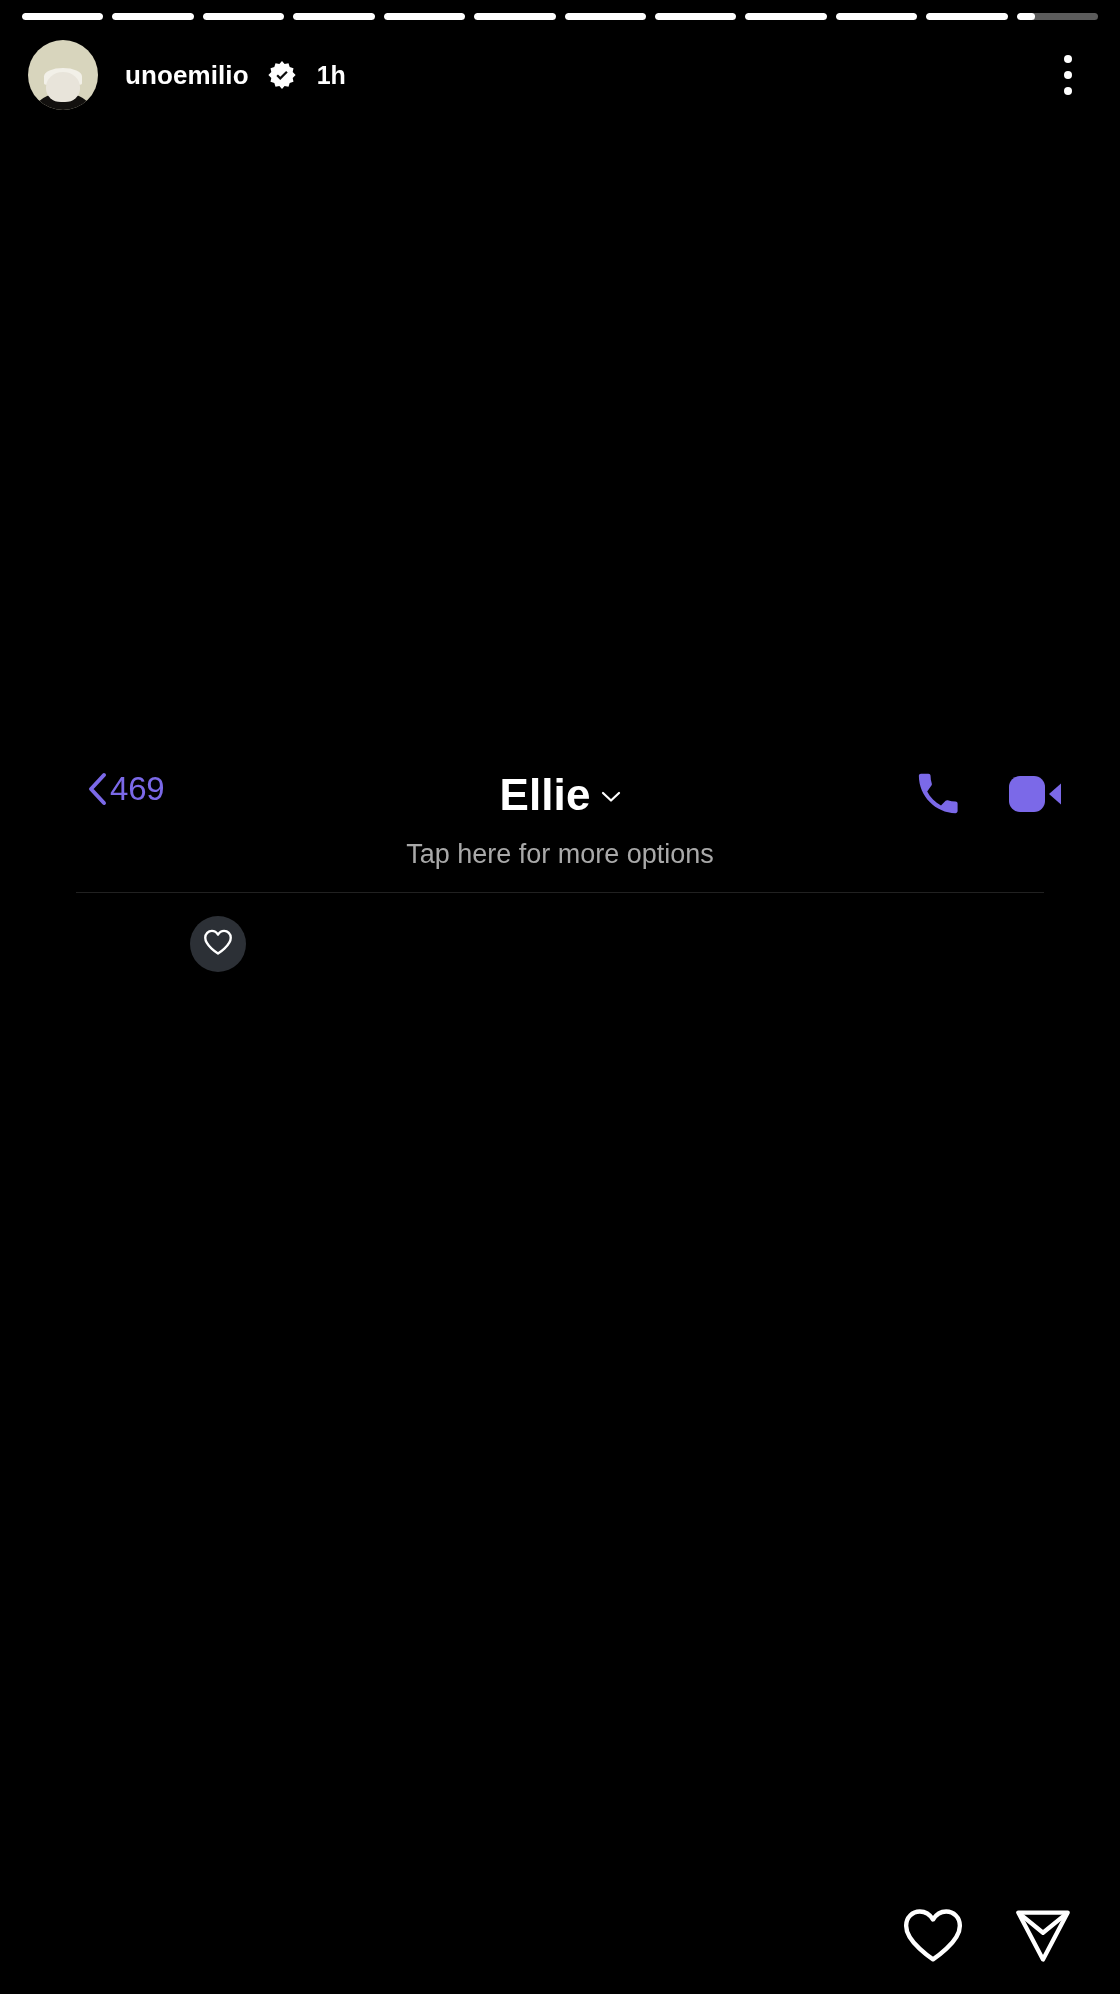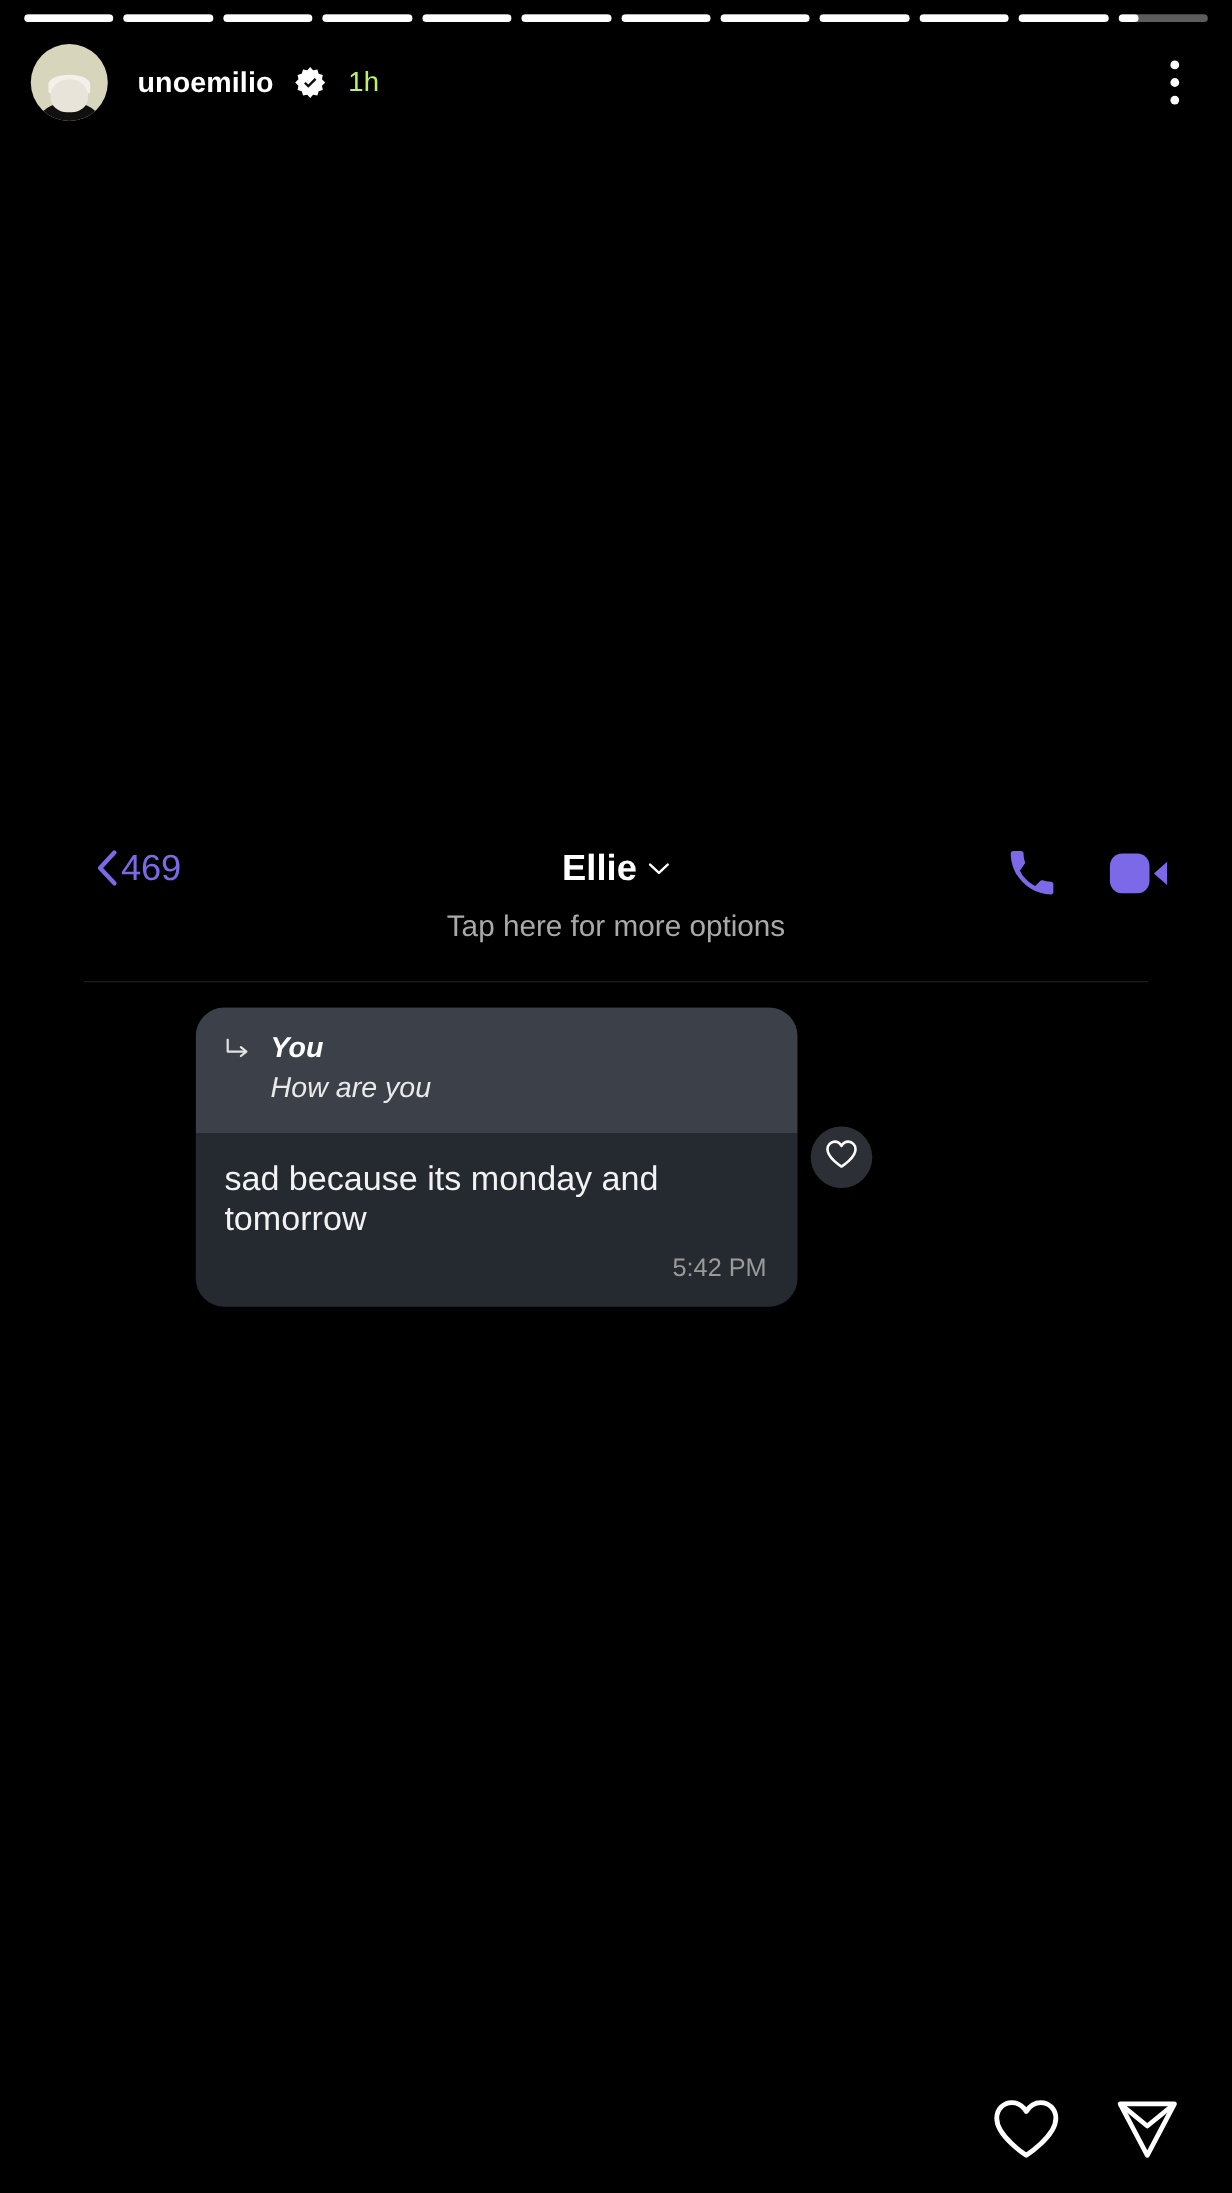--- a/index.html
+++ b/index.html
@@ -88,23 +88,23 @@
   }
   .verified {
     margin-left:18px;
     width:30px; height:30px;
     position:relative;
     flex:0 0 auto;
   }
   .verified svg { display:block; width:30px; height:30px; }
   .story-time {
     margin-left:20px;
-    color:#bef264;
+    color:#ffffff;
     font-size:25px;
-    font-weight:400;
+    font-weight:700;
   }
   .kebab {
     position:absolute;
     right:20px; top:50%;
     transform:translateY(-50%);
     width:8px;
     display:flex; flex-direction:column;
     align-items:center;
     gap:8px;
   }
@@ -154,21 +154,21 @@
     pointer-events:none;
   }
   .chat-title-row {
     display:inline-flex;
     align-items:center;
     gap:10px;
     justify-content:center;
   }
   .chat-title {
     color:#ffffff;
-    font-size:33px;
+    font-size:44px;
     font-weight:700;
     letter-spacing:0.1px;
   }
   .chat-title-chevron { width:20px; height:12px; display:block; }
   .chat-subtitle {
     margin-top:19px;
     color:#a9a9a9;
     font-size:27px;
     font-weight:400;
   }
@@ -395,40 +395,20 @@
               <path d="M20.5 10.5 L26.5 5.2 L26.5 15.8 Z" fill="#7B69E8"></path>
             </svg>
           </span>
         </span>
       </div>
       <div class="divider"></div>
     </div>
 
     <div class="msg-area">
       <div class="msg-row">
-        <div class="bubble">
-          <div class="quote">
-            <div class="quote-top">
-              <span class="reply-arrow">
-                <svg width="24" height="22" viewBox="0 0 24 22">
-                  <path d="M3 1 V12 H19" fill="none" stroke="#e3e3e3" stroke-width="2" stroke-linecap="round" stroke-linejoin="round"></path>
-                  <path d="M15 8 L20 12 L15 16" fill="none" stroke="#e3e3e3" stroke-width="2" stroke-linecap="round" stroke-linejoin="round"></path>
-                </svg>
-              </span>
-              <div>
-                <div class="quote-author">You</div>
-                <div class="quote-text">How are you</div>
-              </div>
-            </div>
-          </div>
-          <div class="body">
-            <div class="body-text">sad because its monday and tomorrow</div>
-            <div class="msg-time">5:42 PM</div>
-          </div>
-        </div>
 
         <div class="react-btn">
           <span>
             <svg width="30" height="28" viewBox="0 0 24 22">
               <path d="M12 20.2 C12 20.2 1.8 13.9 1.8 7.6 C1.8 4.4 4.2 2.1 7.1 2.1 C9.1 2.1 10.9 3.3 12 5.1 C13.1 3.3 14.9 2.1 16.9 2.1 C19.8 2.1 22.2 4.4 22.2 7.6 C22.2 13.9 12 20.2 12 20.2 Z" fill="none" stroke="#ffffff" stroke-width="1.9" stroke-linejoin="round"></path>
             </svg>
           </span>
         </div>
       </div>
     </div>

